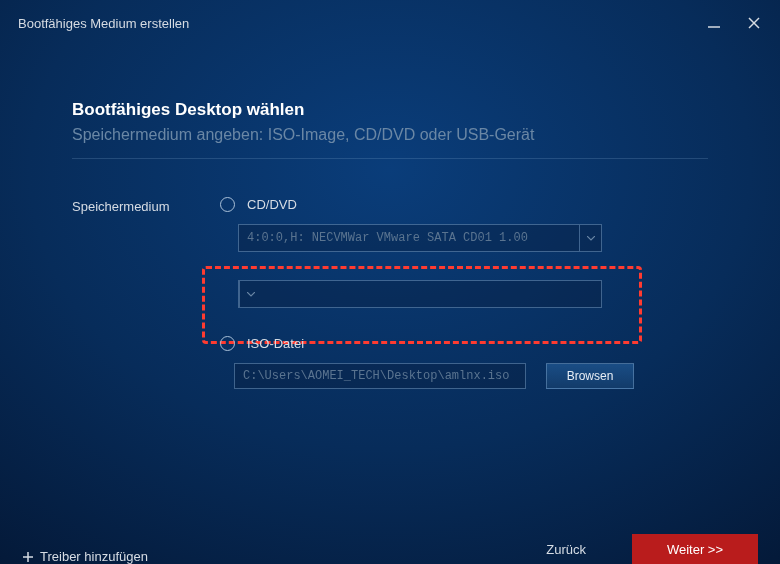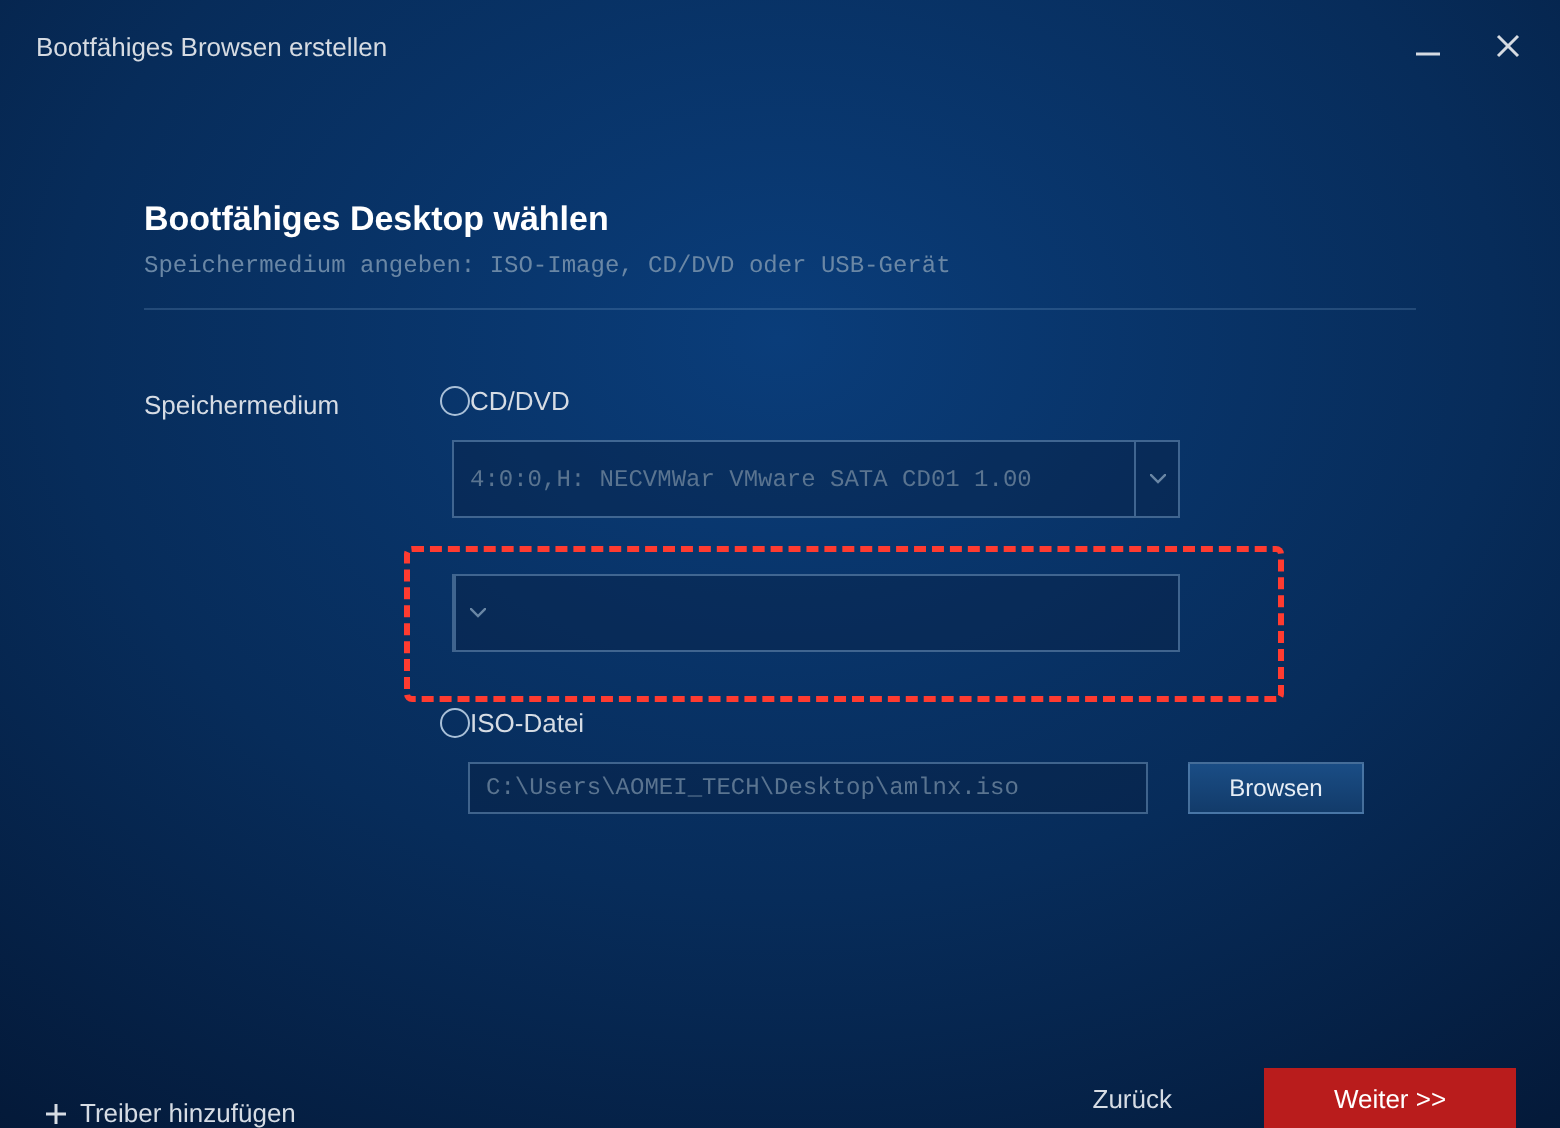--- a/index.html
+++ b/index.html
@@ -13,56 +13,56 @@
   display: flex; align-items: center; justify-content: space-between;
   height: 46px; padding: 0 18px;
 }
 .title { color: #d6dbe2; font-size: 13px; }
 .win-controls { display: flex; gap: 24px; align-items: center; }
 .win-controls span { color: #d6dbe2; width: 16px; height: 16px; display: flex; align-items: center; justify-content: center; cursor: pointer; }
 .win-controls svg { stroke: #d6dbe2; }
 
 .content { padding: 54px 72px 0 72px; }
 .heading { color: #fff; font-size: 17px; font-weight: 600; margin-bottom: 6px; }
-.subheading { color: #6a87a5; font-size: 12px; font-family: Liberation Mono, monospace; }
+.subheading { color: #6a87a5; font-size: 16px; }
 .divider { height: 1px; background: rgba(120,160,200,0.25); margin: 14px 0 38px 0; }
 
 .row { display: flex; }
 .left-label { width: 148px; color: #d6dce4; font-size: 13px; padding-top: 2px; }
 .options { flex: 1; position: relative; }
 
 .opt-group { margin-bottom: 28px; position: relative; }
-.opt-label-row { display: flex; align-items: flex-end; margin-bottom: 12px; }
+.opt-label-row { display: flex; align-items: flex-end; gap: 12px; margin-bottom: 12px; }
 .radio {
   width: 15px; height: 15px; border: 1.5px solid #a9c0d8; border-radius: 50%;
   display: flex; align-items: center; justify-content: center; flex-shrink: 0;
 }
 .radio.sel::after { content: ""; width: 7px; height: 7px; border-radius: 50%; background: #e6edf5; }
 .opt-label { color: #d6dce4; font-size: 13px; }
 
 .select {
-  display: flex; align-items: stretch; width: 364px; height: 39px;
+  display: flex; align-items: stretch; width: 364px; height: 28px;
   border: 1px solid rgba(120,160,200,0.5); background: rgba(10,30,60,0.35);
-  margin-left: 6px;
+  margin-left: 18px;
 }
 .select-val {
   flex: 1; padding: 0 8px; display: flex; align-items: center;
   font-family: "Courier New", monospace; font-size: 12px; color: #6fb7ff;
   white-space: nowrap; overflow: hidden;
 }
 .select.dim .select-val { color: #5a7490; }
 .select-btn {
   width: 22px; border-left: 1px solid rgba(120,160,200,0.5);
   display: flex; align-items: center; justify-content: center;
 }
 .select-btn svg { width: 8px; height: 5px; }
 
 .inputline { display: flex; align-items: center; gap: 20px; margin-left: 14px; }
 .path-input {
-  width: 340px; height: 26px; border: 1px solid rgba(120,160,200,0.5);
+  width: 292px; height: 26px; border: 1px solid rgba(120,160,200,0.5);
   background: rgba(10,30,60,0.35); padding: 0 8px; display: flex; align-items: center;
   font-family: "Courier New", monospace; font-size: 12px; color: #5a7490;
 }
 .browse-btn {
   width: 88px; height: 26px; border: 1px solid rgba(120,160,200,0.5);
   background: linear-gradient(#1a4d85, #123b6a); color: #e6edf5; font-size: 12px;
   display: flex; align-items: center; justify-content: center; cursor: pointer;
 }
 
 .dashed-box {
@@ -81,21 +81,21 @@
   height: 30px; padding: 0 26px; font-size: 13px; display: flex; align-items: center; justify-content: center;
   cursor: pointer; margin-left: 20px;
 }
 .btn-back { color: #d6dce4; background: transparent; }
 .btn-next { background: #b91c1c; color: #fff; min-width: 126px; }
 </style>
 </head>
 <body>
 
 <div class="titlebar">
-  <div class="title">Bootfähiges Browsen erstellen</div>
+  <div class="title">Bootfähiges Medium erstellen</div>
   <div class="win-controls">
     <span>
       <svg viewBox="0 0 14 14" width="14" height="14">
           <line x1="1" y1="11" x2="13" y2="11" stroke-width="1.5"></line>
         </svg>
     </span>
     <span>
       <svg viewBox="0 0 14 14" width="14" height="14">
           <line x1="2" y1="2" x2="12" y2="12" stroke-width="1.5"></line>
           <line x1="12" y1="2" x2="2" y2="12" stroke-width="1.5"></line>

